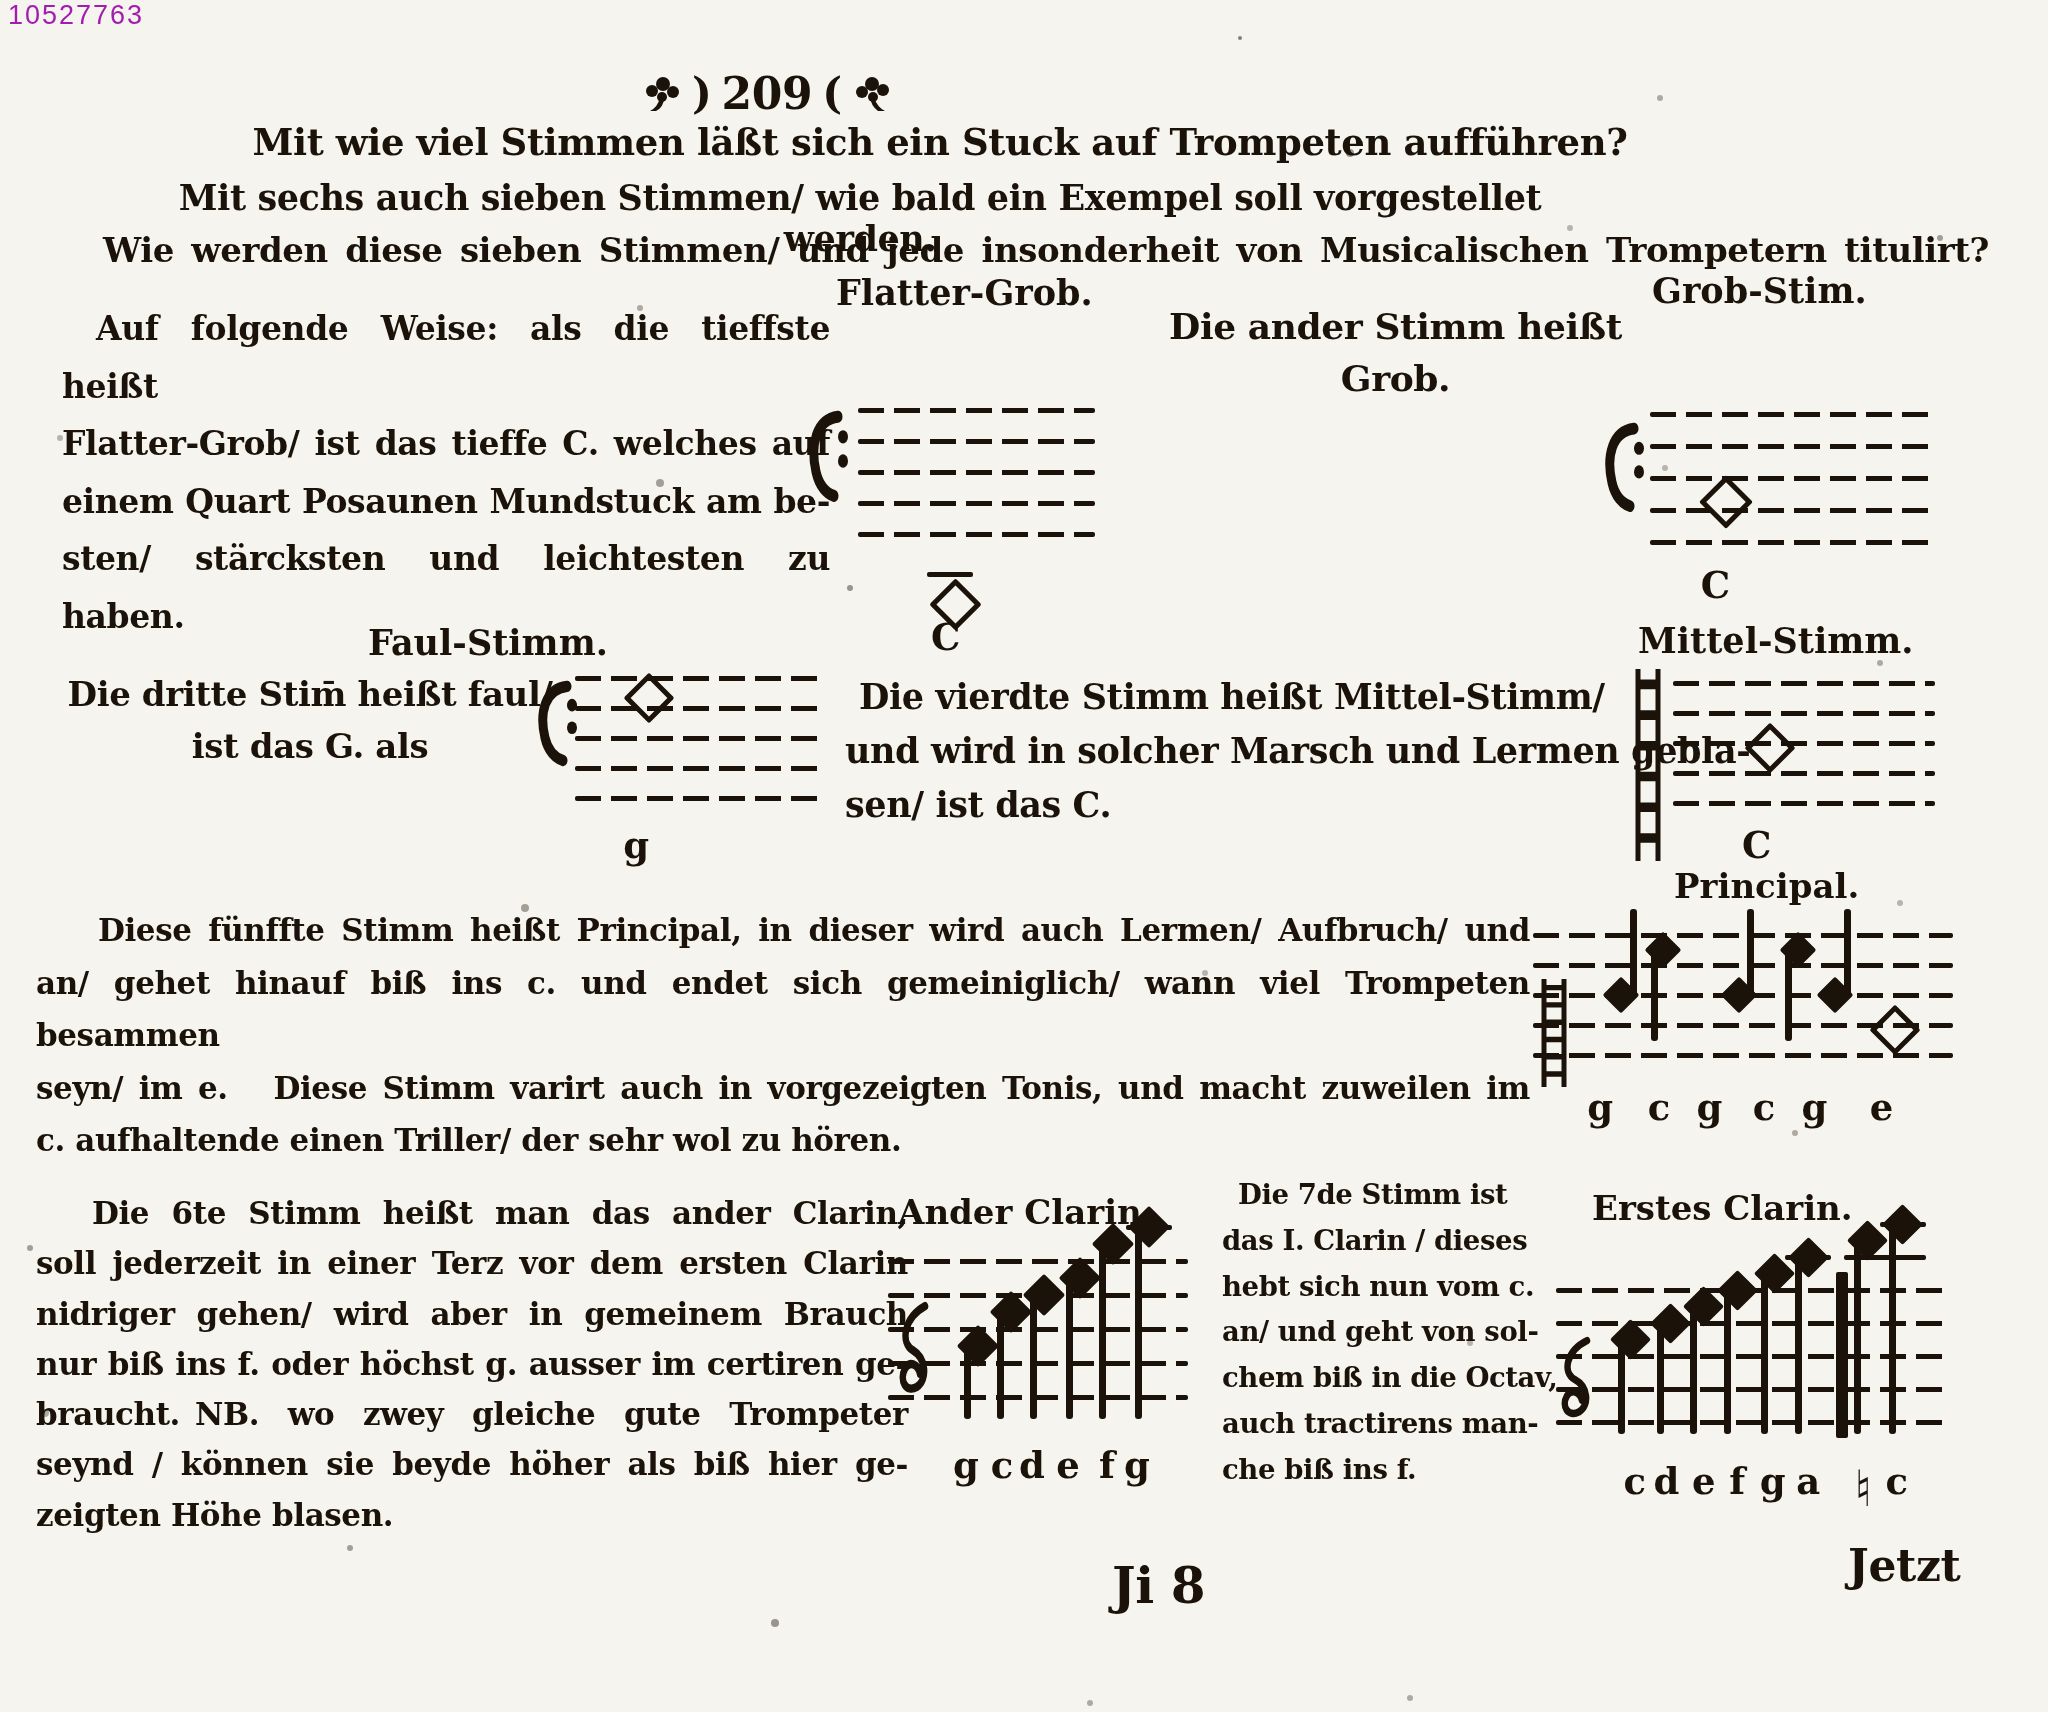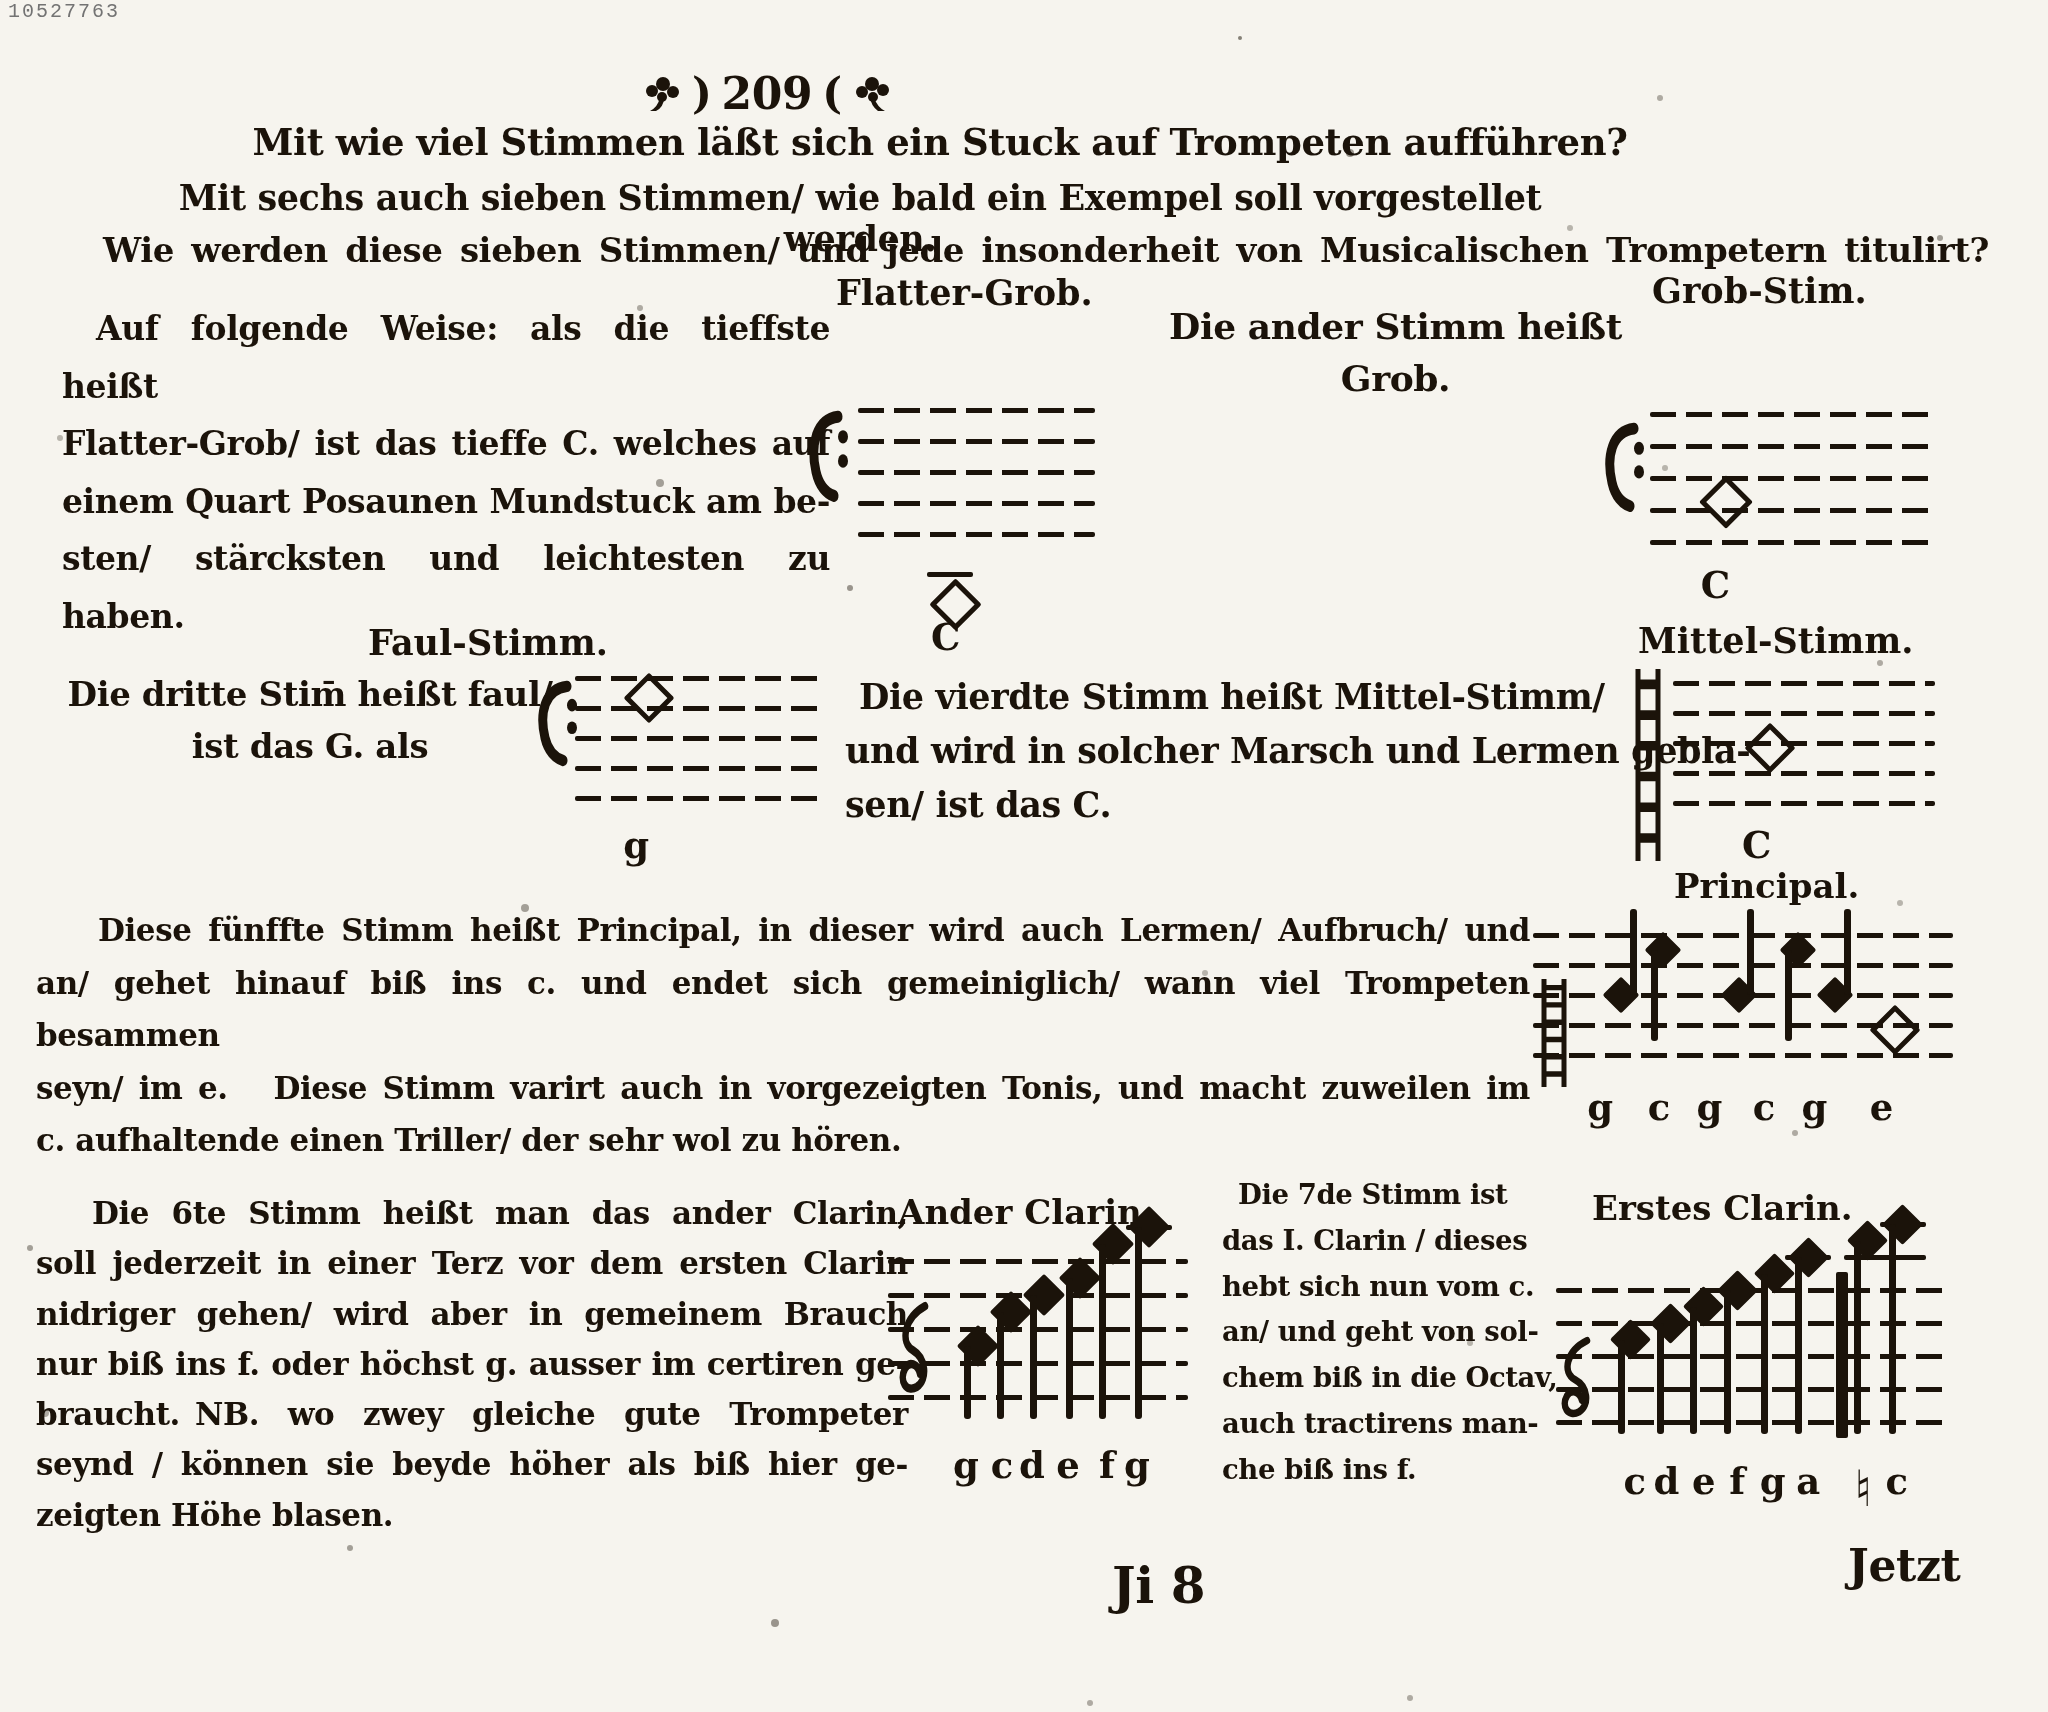--- a/index.html
+++ b/index.html
@@ -18,21 +18,21 @@
   .sline{ position:absolute; left:0; right:0; height:5px; border-radius:2px;
           background:repeating-linear-gradient(90deg, var(--ink) 0 26px, rgba(0,0,0,0) 26px 36px); }
   .nd{ position:absolute; background:var(--ink); transform:rotate(45deg); border-radius:2px; }
   .nd.hollow{ background:rgba(0,0,0,0); border:5px solid var(--ink); }
   .stem{ position:absolute; width:7px; background:var(--ink); border-radius:3px; }
   .ledger{ position:absolute; height:5px; width:46px; background:var(--ink); border-radius:2px; }
   .sbar{ position:absolute; width:12px; background:var(--ink); border-radius:2px; }
   .nletter{ position:absolute; font-weight:700; font-size:37px; transform:translateX(-50%); }
   .nletter.big{ font-size:50px; }
   .clef{ position:absolute; }
-  #scan-number{ font-family:Liberation Mono, monospace; font-size:20px; color:#737373; letter-spacing:2px; }
+  #scan-number{ font-family:Liberation Sans, sans-serif; font-size:27px; color:#a21caf; letter-spacing:2px; }
   .orn svg{ display:block; }
   
   #specks{ width:4px; height:4px; border-radius:50%; background:rgba(40,32,20,0.55); top:36px; left:1238px;
     box-shadow: 420px 60px 0 1px rgba(40,32,20,.35), 960px -10px 0 0 rgba(40,32,20,.4),
      110px 115px 0 2px rgba(40,32,20,.45), 330px 190px 0 1px rgba(40,32,20,.3),
      -600px 270px 0 1px rgba(40,32,20,.35), 700px 200px 0 1px rgba(40,32,20,.4),
      -580px 445px 0 2px rgba(40,32,20,.4), -1180px 400px 0 1px rgba(40,32,20,.3),
      -390px 550px 0 1px rgba(40,32,20,.45), 425px 430px 0 1px rgba(40,32,20,.3),
      -715px 870px 0 2px rgba(40,32,20,.4), 640px 625px 0 1px rgba(40,32,20,.35),
      -1210px 1210px 0 1px rgba(40,32,20,.4), -1195px 1375px 0 2px rgba(40,32,20,.35),

